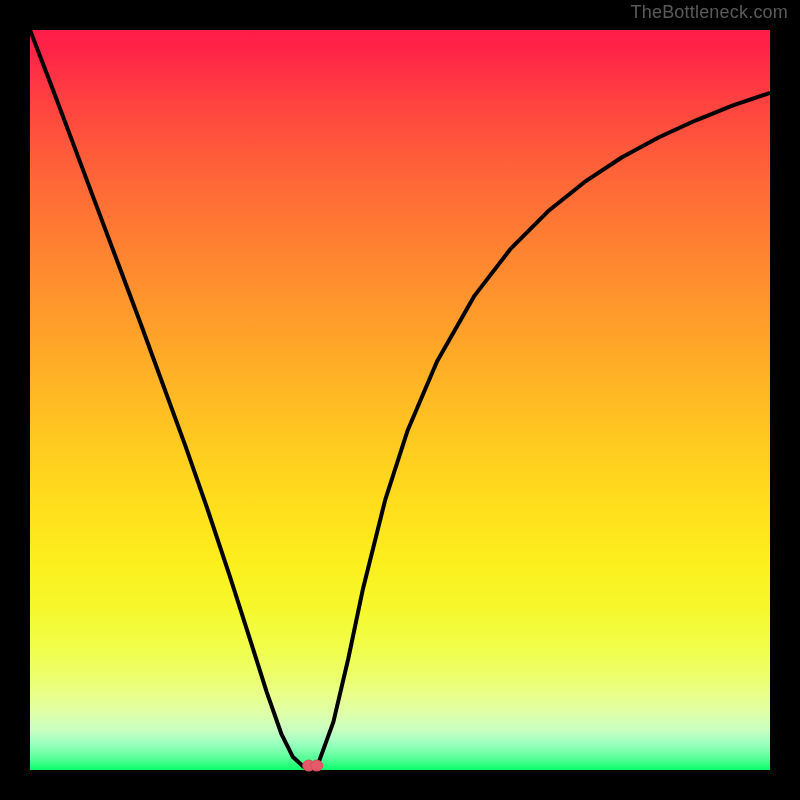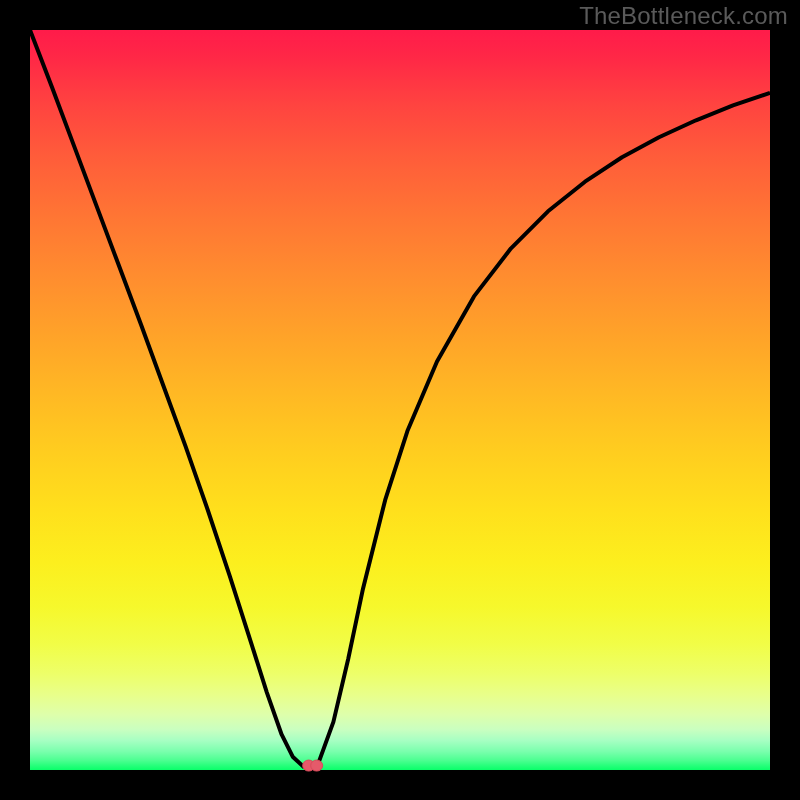--- a/index.html
+++ b/index.html
@@ -9,21 +9,21 @@
     background: #000;
     position: relative;
     overflow: hidden;
     font-family: Arial, Helvetica, sans-serif;
   }
   .watermark {
     position: absolute;
     top: 2px;
     right: 12px;
     color: #5a5a5a;
-    font-size: 24px;
+    font-size: 18px;
     font-weight: 400;
     z-index: 10;
     letter-spacing: 0.2px;
   }
   .plot-area {
     position: absolute;
     left: 30px;
     top: 30px;
     width: 740px;
     height: 740px;

